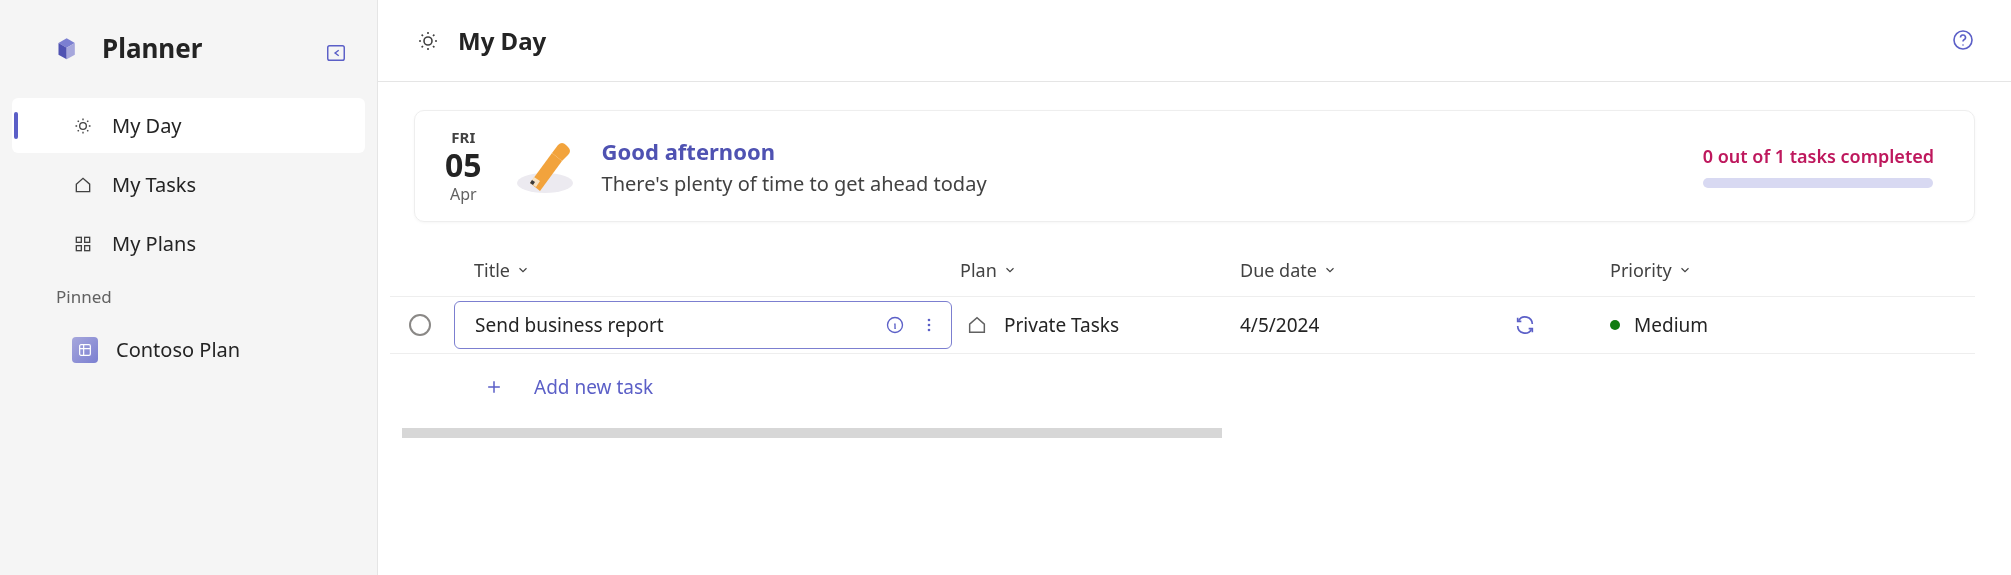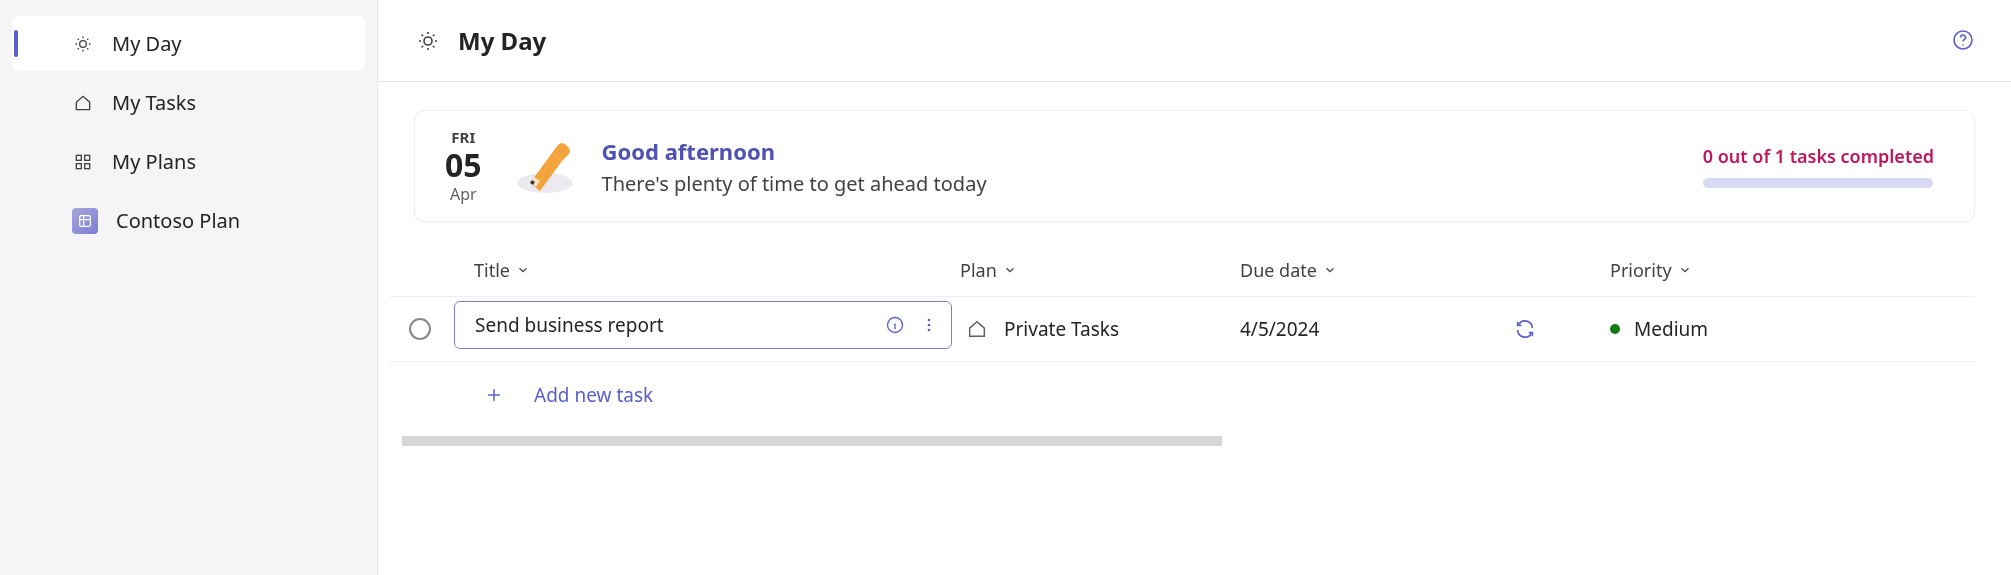--- a/index.html
+++ b/index.html
@@ -160,21 +160,21 @@
     justify-self:center;
     width: 22px; height: 22px; border:2px solid #8a8886; border-radius:50%;
     cursor:pointer;
   }
   .title-cell {
     display:flex; align-items:center;
     border: 1.5px solid #7c7fd0;
     border-radius: 6px;
     height: 48px;
     padding: 0 12px 0 20px;
-    margin: 4px 8px 12px 4px;
+    margin: 4px 8px 4px 4px;
     position: relative;
   }
   .title-text { font-size: 19px; color:#242424; flex:1;}
   .title-actions { display:flex; gap:14px; color:#5b5fc7; align-items:center;}
   .title-actions span { cursor:pointer; width:20px; height:20px; display:flex; align-items:center; justify-content:center;}
 
   .plan-cell { display:flex; align-items:center; gap:16px; font-size:19px; padding-left: 6px;}
   .home-ic { width:22px; height:22px; color:#616161;}
   .due-cell { font-size:19px; }
   .recur-cell { display:flex; align-items:center; justify-content:center; color:#5b5fc7;}
@@ -200,20 +200,36 @@
     left: 0;
   }
   svg { display:block; }
 </style>
 </head>
 <body>
 
 <div class="app">
 
   <aside class="sidebar">
+    <div class="sidebar-header">
+      <span class="planner-logo">
+        <svg viewBox="0 0 24 24" width="28" height="28">
+          <path d="M3 6 L10 2 L17 6 L10 10 Z" fill="#7b7fd1"></path>
+          <path d="M3 6 L10 10 L10 20 L3 16 Z" fill="#4f52b2"></path>
+          <path d="M17 6 L10 10 L10 20 L17 16 Z" fill="#a6a7dc"></path>
+        </svg>
+      </span>
+      <span class="planner-title">Planner</span>
+      <span class="collapse-btn">
+        <svg viewBox="0 0 24 24" width="22" height="22" fill="none" stroke="currentColor" stroke-width="1.6">
+          <rect x="3" y="4" width="18" height="16" rx="2"></rect>
+          <path d="M15 9 L11 12 L15 15"></path>
+        </svg>
+      </span>
+    </div>
 
     <div class="nav-item active">
       <span class="nav-icon">
         <svg viewBox="0 0 24 24" width="20" height="20" fill="none" stroke="currentColor" stroke-width="1.6">
           <circle cx="12" cy="12" r="4"></circle>
           <path d="M12 3v2M12 19v2M3 12h2M19 12h2M5.6 5.6l1.4 1.4M17 17l1.4 1.4M5.6 18.4l1.4-1.4M17 7l1.4-1.4"></path>
         </svg>
       </span>
       <span>My Day</span>
     </div>
@@ -232,20 +248,21 @@
         <svg viewBox="0 0 24 24" width="20" height="20" fill="none" stroke="currentColor" stroke-width="1.6">
           <rect x="4" y="4" width="6" height="6"></rect>
             <rect x="14" y="4" width="6" height="6"></rect>
           <rect x="4" y="14" width="6" height="6"></rect>
             <rect x="14" y="14" width="6" height="6"></rect>
         </svg>
       </span>
       <span>My Plans</span>
     </div>
 
+    <div class="pinned-label">Pinned</div>
 
     <div class="nav-item">
       <span class="pinned-plan-icon">
         <svg viewBox="0 0 24 24" width="16" height="16" fill="none" stroke="#fff" stroke-width="1.8">
           <rect x="4" y="4" width="16" height="16" rx="2"></rect>
           <path d="M4 10 H20 M10 4 V20"></path>
         </svg>
       </span>
       <span>Contoso Plan</span>
     </div>

